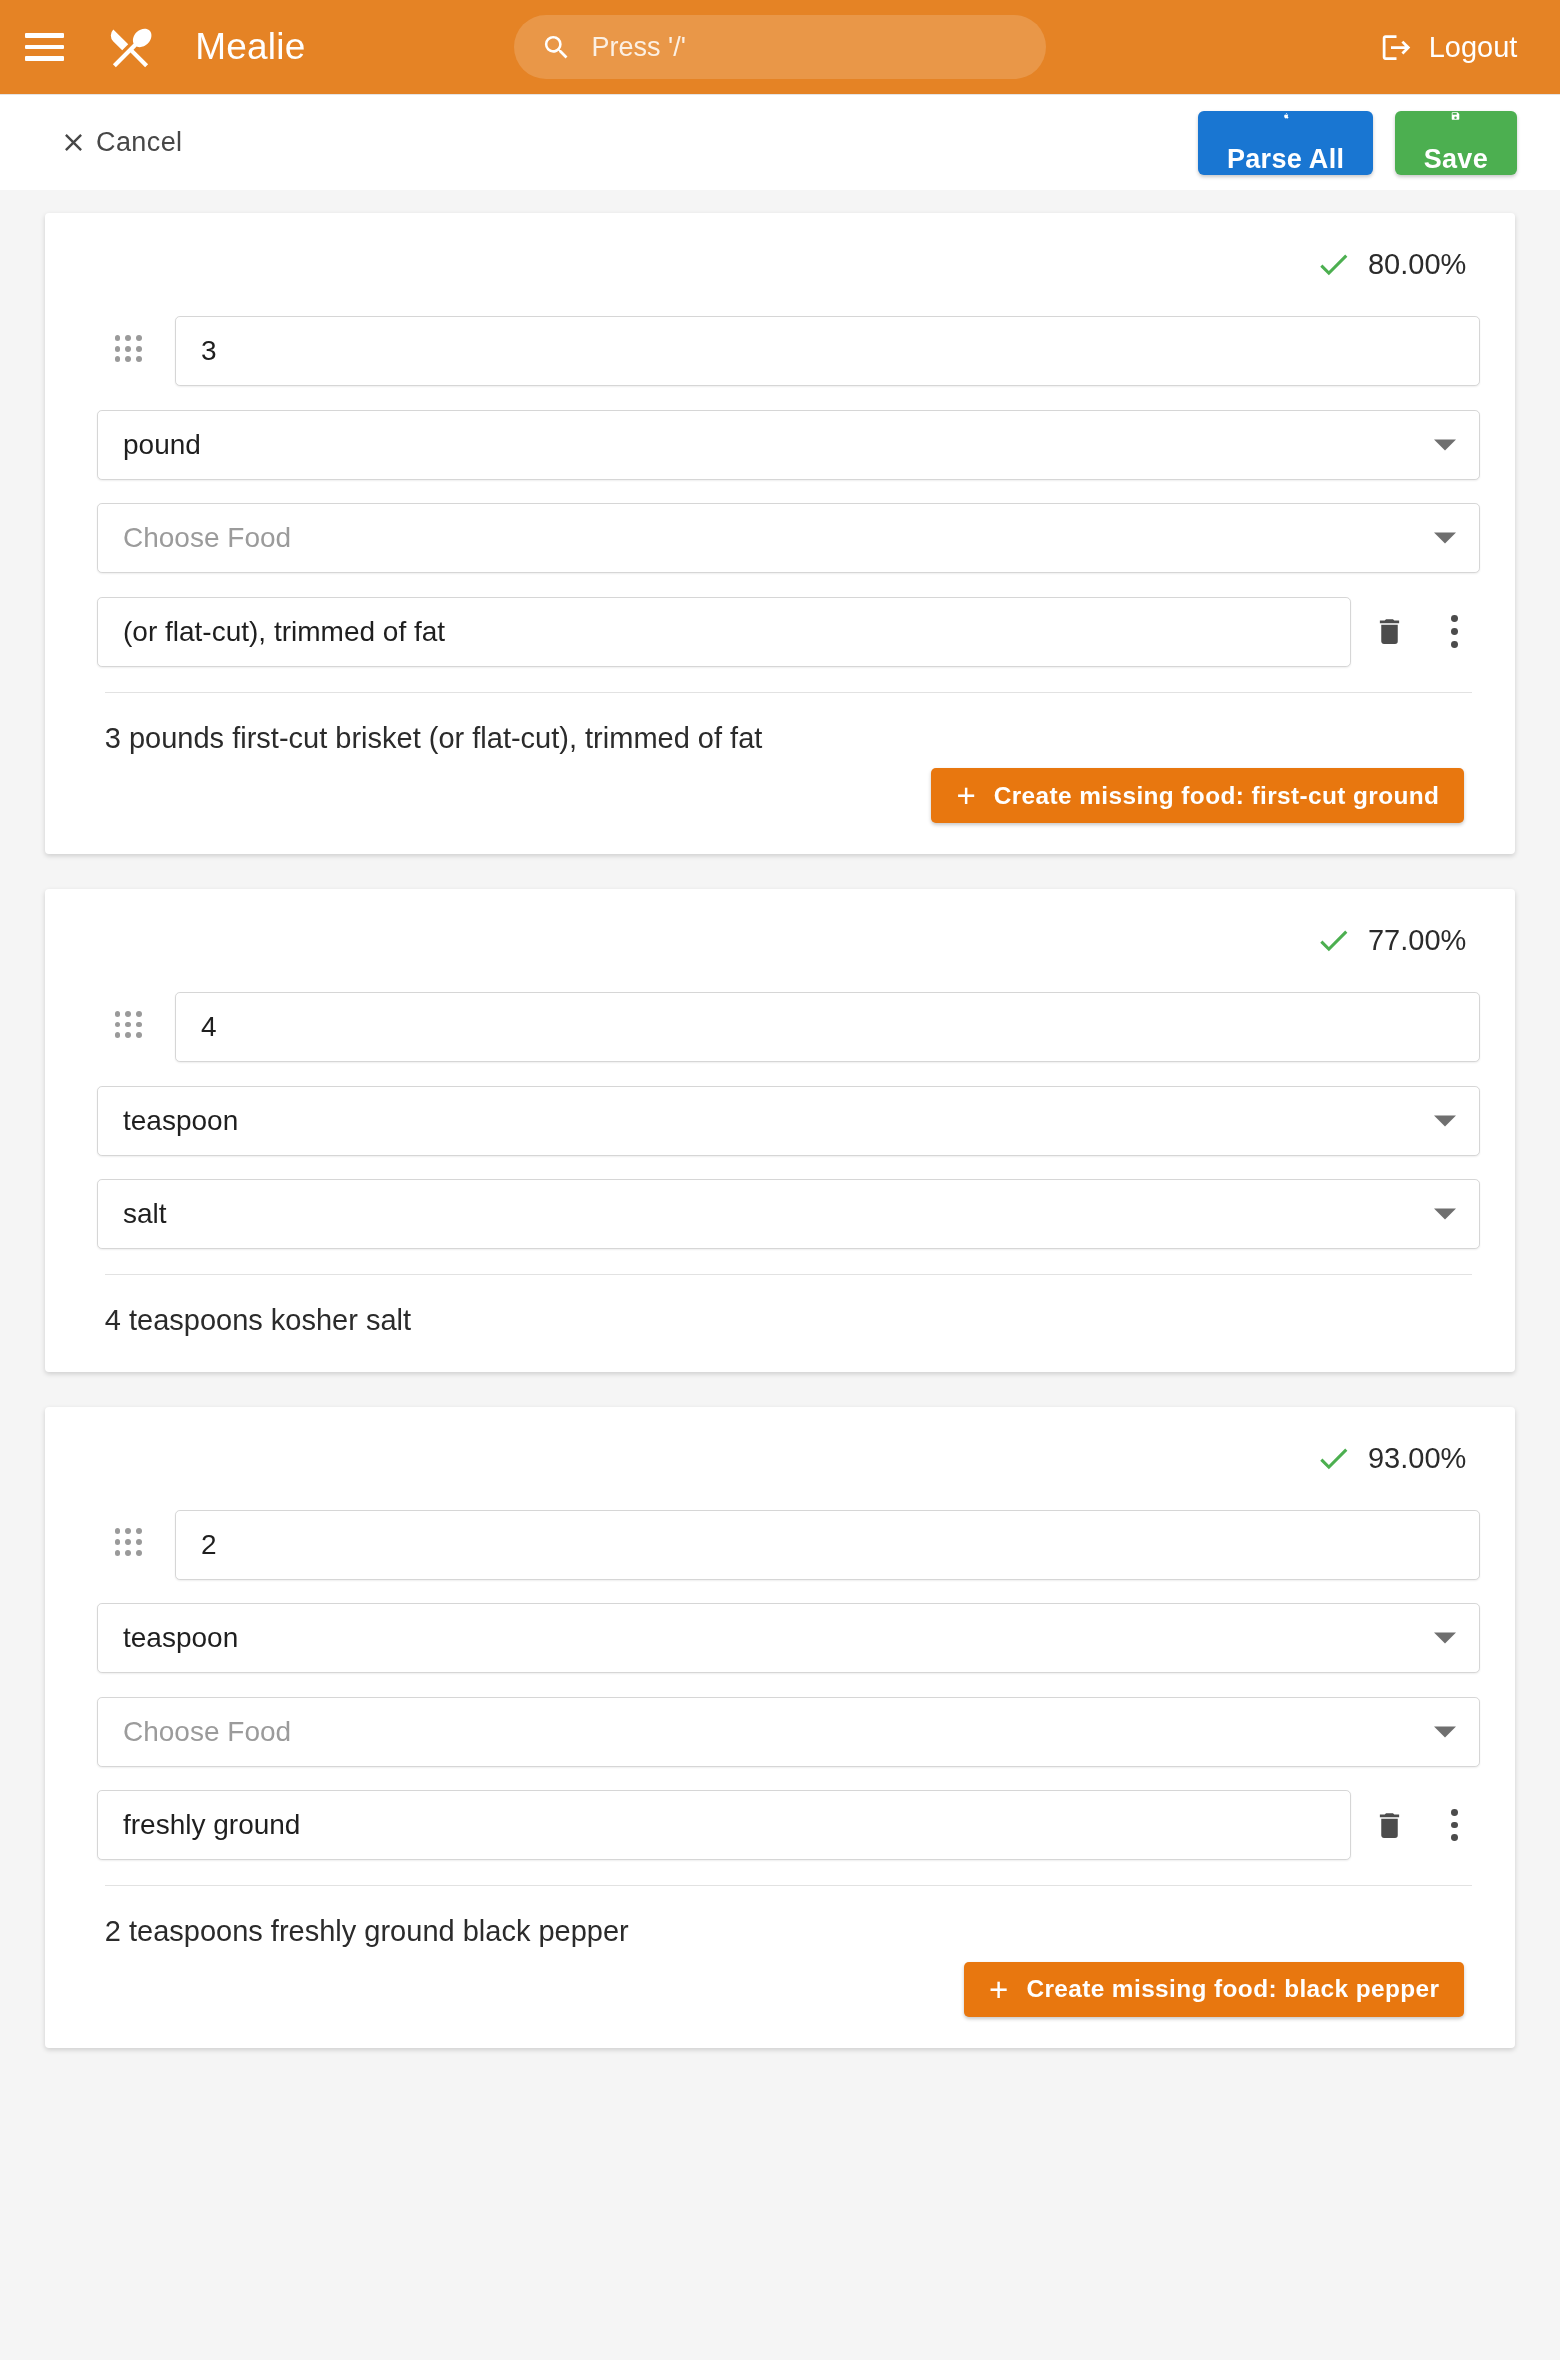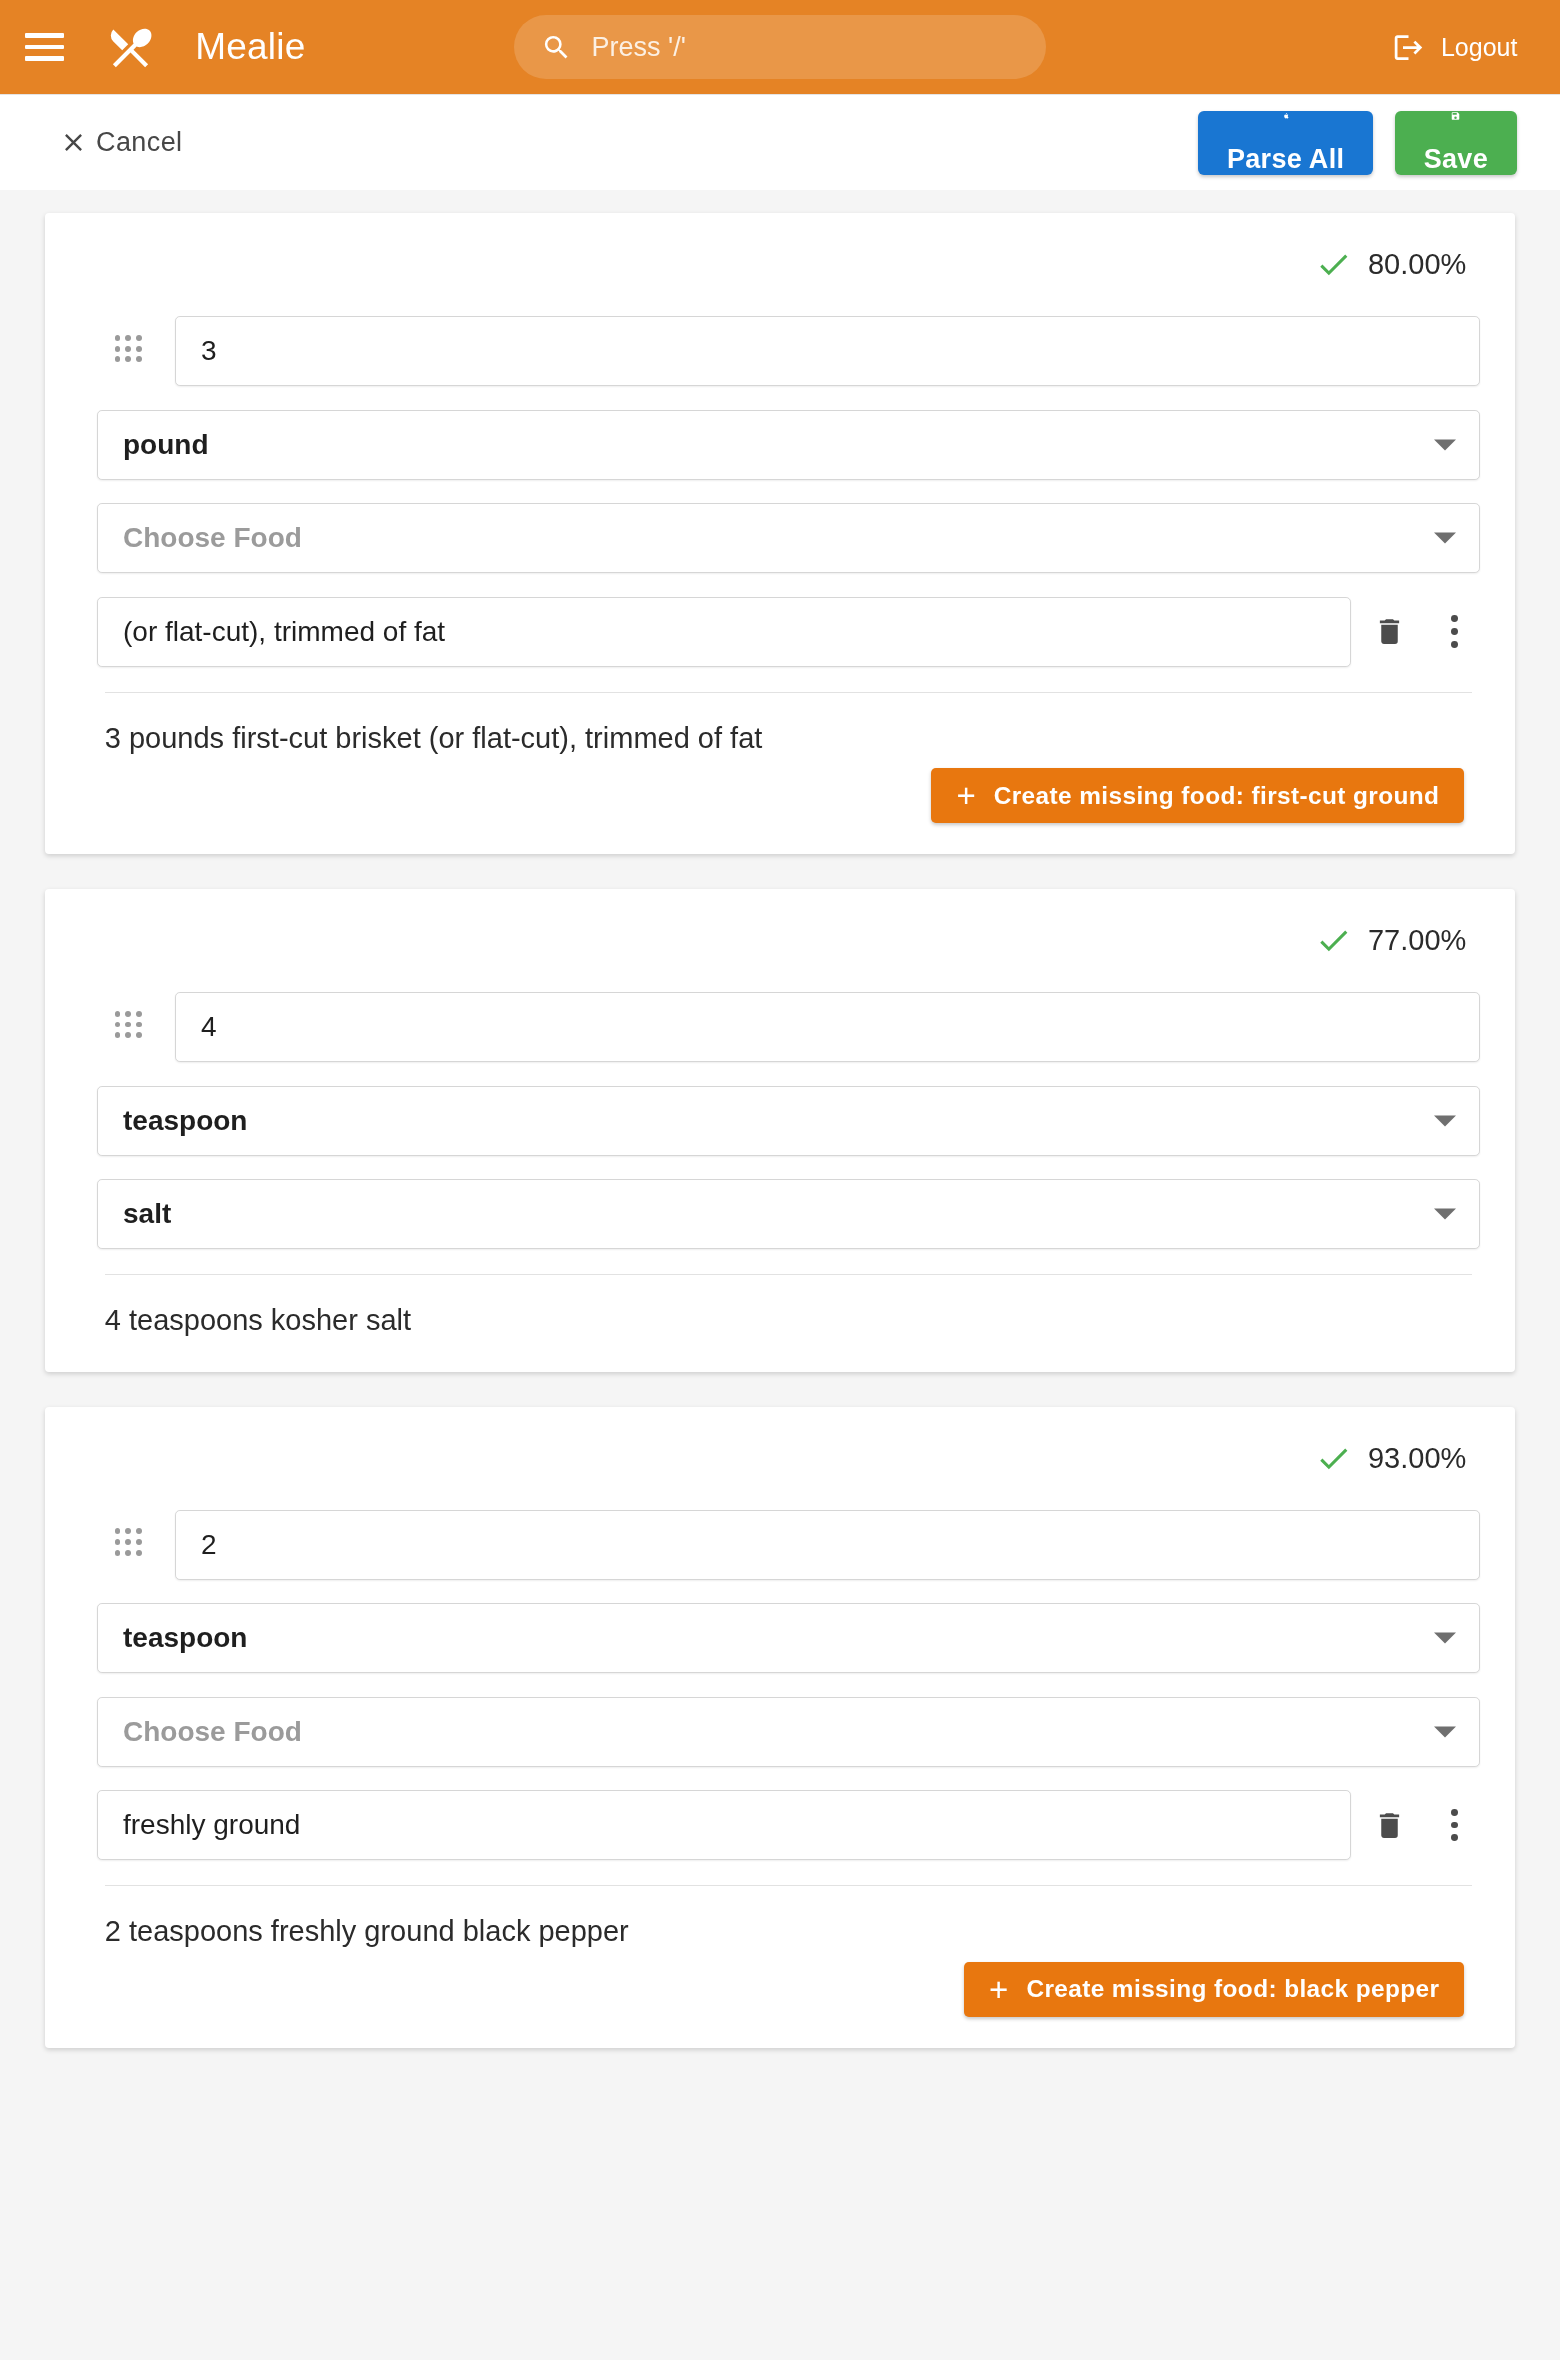--- a/index.html
+++ b/index.html
@@ -61,21 +61,21 @@
     font-family: "Liberation Sans", sans-serif;
     width: 100%;
   }
   .search-input::placeholder { color: rgba(255,255,255,0.85); }
   .logout {
     margin-left: auto;
     display: flex;
     align-items: center;
     gap: 15.6px;
     color: #fff;
-    font-size: 25px;
+    font-size: 29px;
     cursor: pointer;
     padding-right: 17.6px;
   }
   .logout svg { width: 33px; height: 33px; }
 
   
   .toolbar {
     height: 96px;
     background: #ffffff;
     border-top: 1px solid #e4e4e4;
@@ -163,21 +163,21 @@
     border-radius: 4.9px;
     background: #fff;
     display: flex;
     align-items: center;
     padding: 0 25px;
     font-size: 28px;
     color: #1f1f1f;
     box-shadow: 0 1px 2px rgba(0,0,0,.07);
   }
   .input-box.placeholder { color: #9b9b9b; }
-  .select-box { position: relative; padding-right: 62px; font-weight: bold; }
+  .select-box { position: relative; padding-right: 62px; }
   .caret {
     position: absolute;
     right: 23.4px;
     top: 50%;
     transform: translateY(-50%);
     width: 0; height: 0;
     border-left: 11.7px solid transparent;
     border-right: 11.7px solid transparent;
     border-top: 11.7px solid #6f6f6f;
   }

